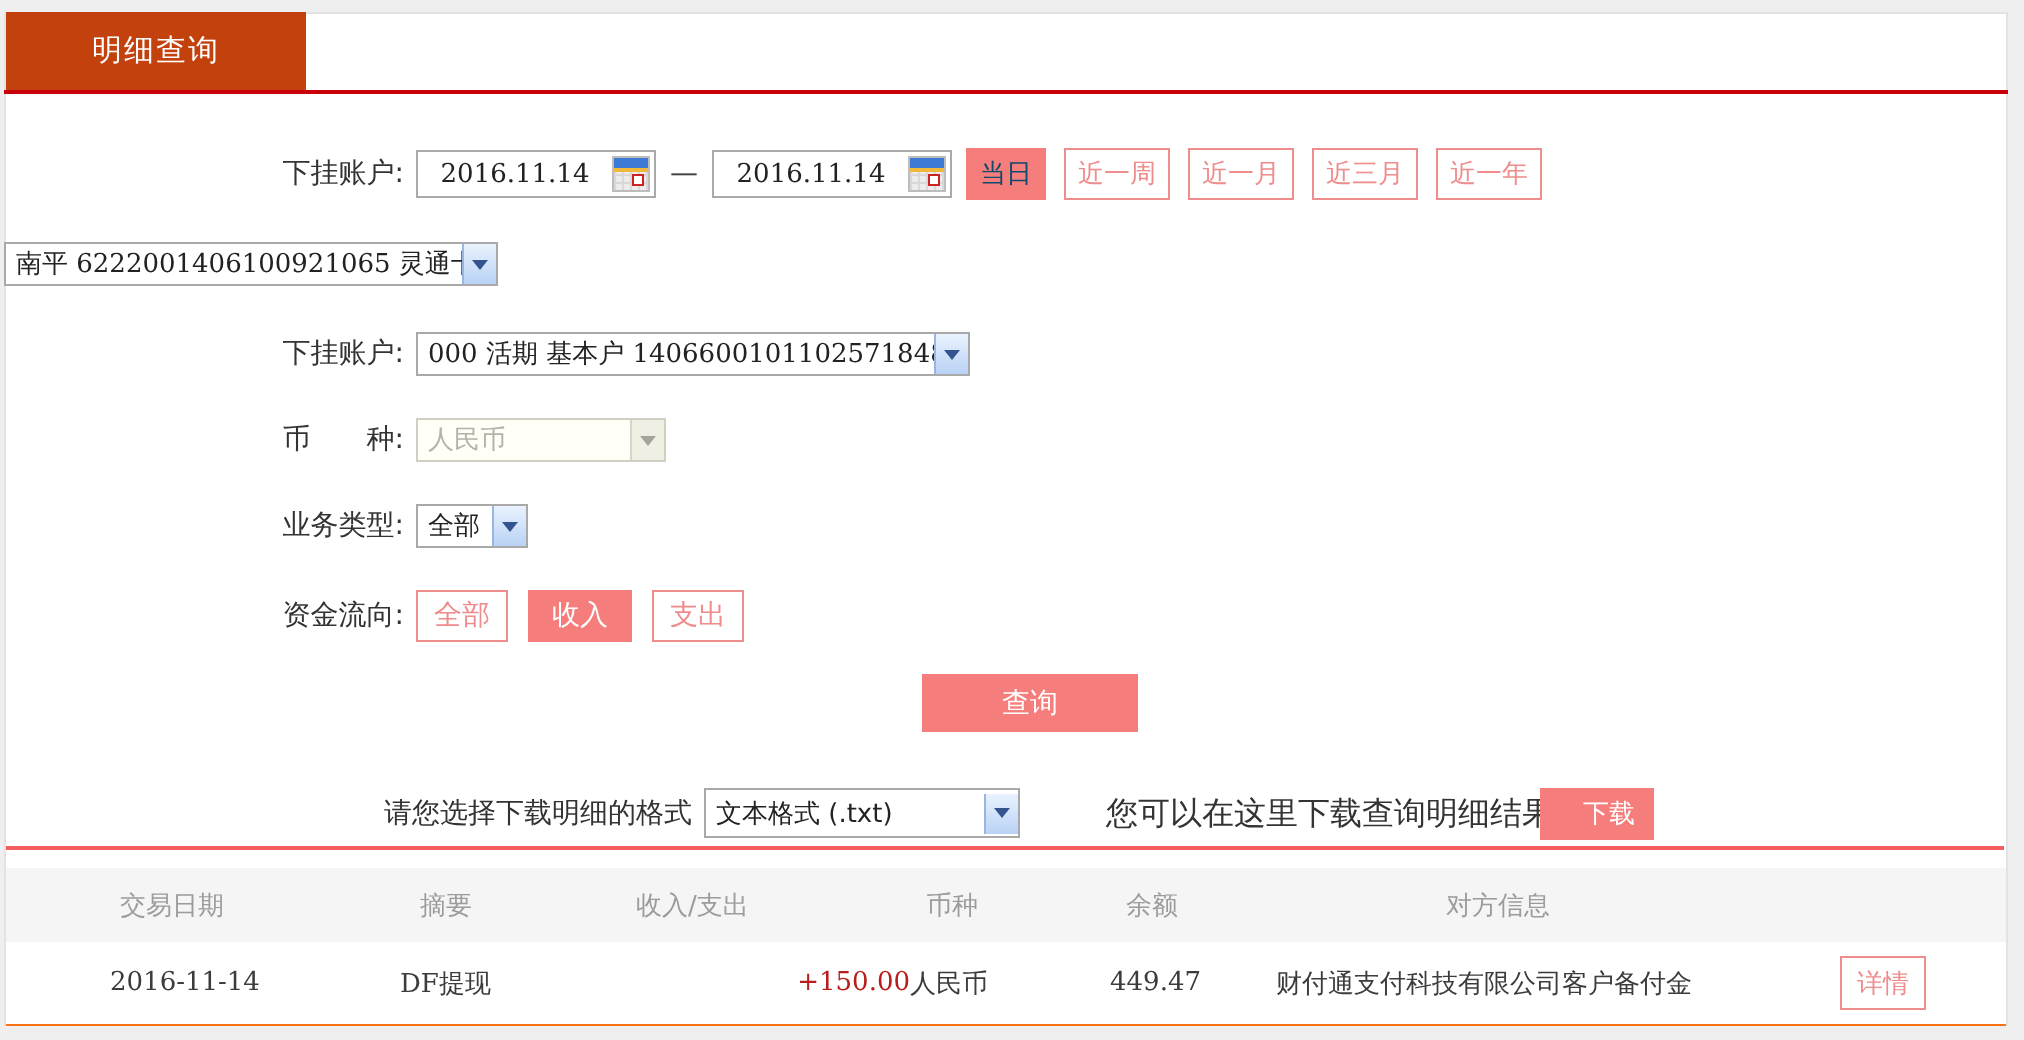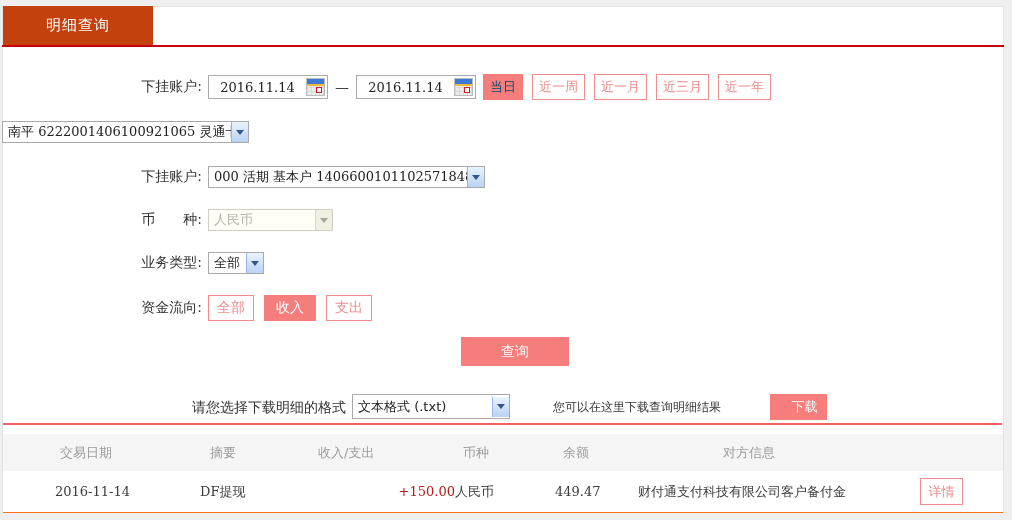--- a/index.html
+++ b/index.html
@@ -67,21 +67,21 @@
   .btn-query { position:absolute; left:461px; top:337px; width:108px; height:29px; background:#f57d7b;
                color:#fff; font-size:14px; border:none; cursor:pointer; font-family:inherit; }
   .btn-download { position:absolute; left:768px; top:0; width:57px; height:26px; background:#f57d7b;
                   color:#fff; font-size:13px; border:none; cursor:pointer; font-family:inherit;padding-left:12px; }
 
   
   .dlrow { position:absolute; left:2px; top:394px; width:1002px; height:26px; }
   .dlrow .dlabel { position:absolute; left:0; top:0; width:344px; height:26px; line-height:26px;
                    text-align:right; font-size:14px; color:#333; }
   .dlrow .sel { position:absolute; left:350px; top:0; width:158px; height:25px; }
-  .dlrow .hint { position:absolute; left:551px; top:0; height:26px; line-height:26px; font-size:12px; color:#333; }
+  .dlrow .hint { position:absolute; left:551px; top:0; height:26px; line-height:26px; font-size:16px; color:#333; }
 
   
   .divider { position:absolute; left:3px; top:423px; width:999px; height:2px; background:#f55f5f; }
 
   
   .tgrid { display:grid; grid-template-columns:197px 118px 137px 100px 83px 282px 1fr; align-items:center; }
   .thead { position:absolute; left:3px; top:434px; width:1000px; height:37px; background:#f5f5f5;
            color:#9c9c9c; font-size:13px; }
   .thead .c1 { padding-left:57px; }
   .thead .c2 { padding-left:10px; }

